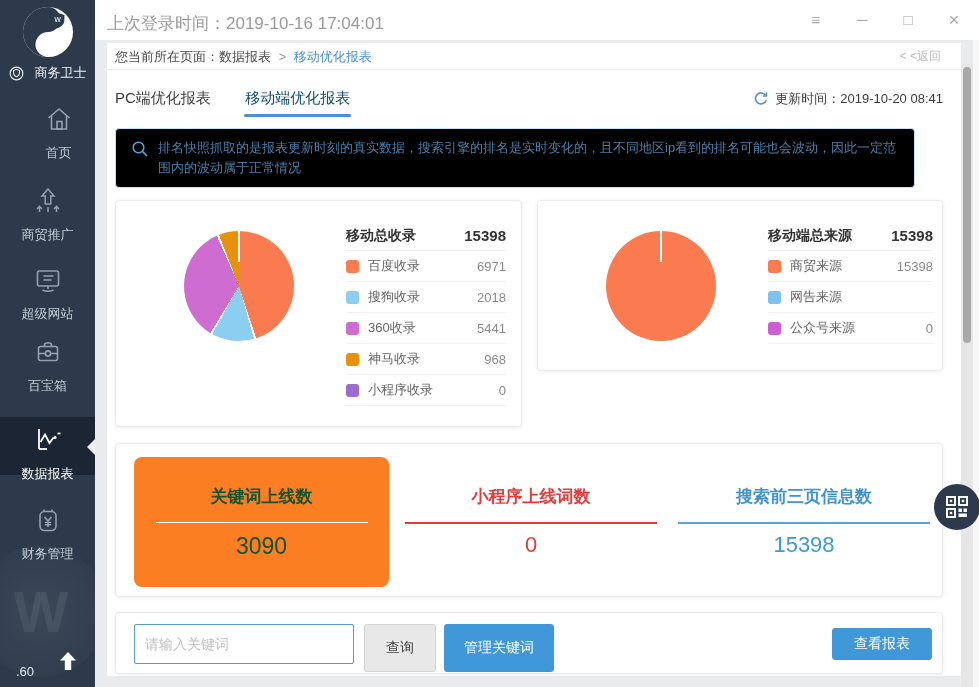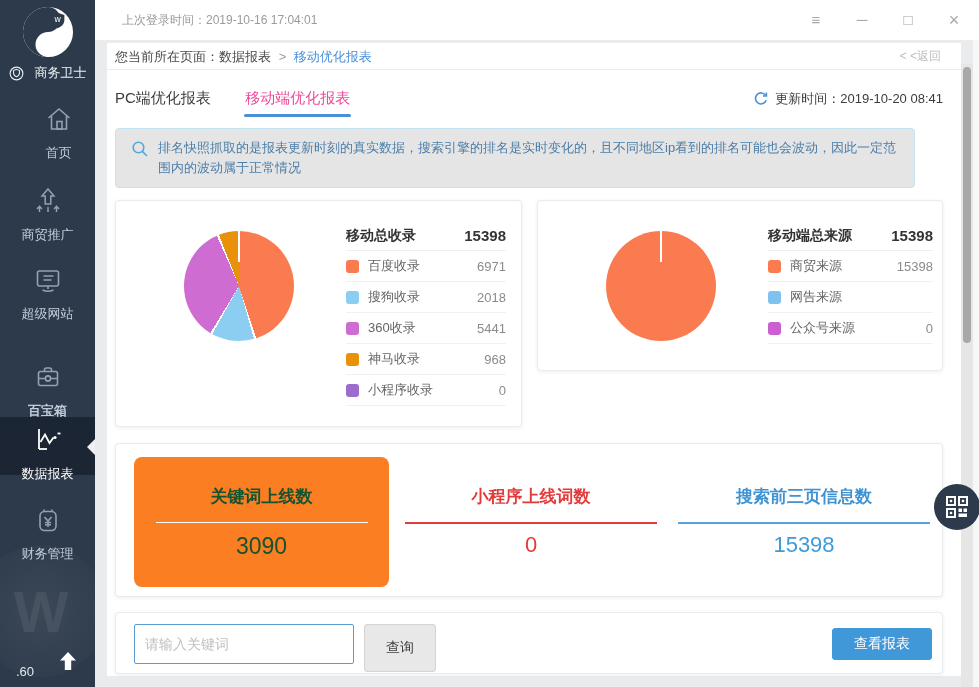--- a/index.html
+++ b/index.html
@@ -2,21 +2,21 @@
 <html><head>
 <meta charset="utf-8">
 <style>
   * { margin:0; padding:0; box-sizing:border-box; }
   html,body { width:979px; height:687px; overflow:hidden; }
   body { font-family:"Liberation Sans","DejaVu Sans",sans-serif; }
   .app { position:relative; width:979px; height:687px; background:#fff; overflow:hidden; }
 
   
   .titlebar { position:absolute; left:95px; top:0; right:0; height:40px; background:#fff; }
-  .login-time { position:absolute; left:27px; top:12px; font-size:12px; color:#9b9b9b; }
+  .login-time { position:absolute; left:12px; top:12px; font-size:17px; color:#9b9b9b; }
   .win-controls { position:absolute; right:14px; top:0; height:40px; display:flex; align-items:center; gap:24px; }
   .win-btn { width:22px; text-align:center; font-size:15px; color:#a3a8ad; cursor:pointer; line-height:40px; }
 
   
   .sidebar { position:absolute; left:0; top:0; width:95px; height:687px; background:#2d3a4b; overflow:hidden; z-index:5; }
   .logo-block { position:absolute; top:6px; left:0; width:95px; text-align:center; }
   .logo-line { margin-top:2px; color:#e8edf3; font-size:13px; display:flex; align-items:center; justify-content:center; gap:11px; }
   .nav-item { position:absolute; left:0; width:95px; text-align:center; cursor:pointer; }
   .nav-item .nav-label { display:block; margin-top:6px; font-size:13px; color:#c3ccd8; }
   .nav-item.active { background:#1b2533; padding-top:8px; height:58px; }
@@ -36,25 +36,25 @@
   .panel { position:absolute; left:12px; top:3px; width:854px; height:633px; background:#fff; }
 
   .breadcrumb-row { position:absolute; left:0; top:0; width:100%; height:27px; line-height:27px;
                     border-bottom:1px solid #ebebeb; font-size:13px; color:#4a4a4a; padding:0 8px; }
   .crumb-sep { color:#9b9b9b; margin:0 4px; }
   .crumb-current { color:#4a90d9; text-decoration:none; cursor:pointer; }
   .back-link { position:absolute; right:20px; top:0; color:#bdbdbd; font-size:12px; text-decoration:none; cursor:pointer; }
 
   .tabs-row { position:absolute; left:8px; right:8px; top:38px; height:42px; }
   .tab { position:relative; display:inline-block; margin-right:30px; margin-top:8px; font-size:15px; color:#3c3c3c; cursor:pointer; }
-  .tab.active { color:#ec4899; }
+  .tab.active { color:#0c4a6e; }
   .tab.active::after { content:""; position:absolute; left:-1px; right:-1px; bottom:-9px; height:3px; background:#4a90d9; border-radius:2px; }
   .update-time { position:absolute; right:10px; top:9px; font-size:13px; color:#3c3c3c; display:flex; align-items:center; gap:6px; }
 
-  .notice { position:absolute; left:8px; top:85px; width:800px; height:60px; background:#e5e5e5; border:1px solid #c3e3f3;
+  .notice { position:absolute; left:8px; top:85px; width:800px; height:60px; background:#000000; border:1px solid #c3e3f3;
             border-radius:4px; padding:9px 16px 9px 42px; font-size:13px; line-height:20px; color:#4c7ea8; }
   .notice .mag { position:absolute; left:15px; top:11px; }
 
   .chart-card { position:absolute; top:157px; background:#fff; border:1px solid #ebebeb; border-radius:4px;
                 box-shadow:0 1px 4px rgba(0,0,0,0.07); }
   .card-left  { left:8px;  width:407px; height:227px; }
   .card-right { left:430px; width:406px; height:171px; }
   .pie { position:absolute; left:68px; top:30px; width:110px; height:110px; border-radius:50%; }
   .legend { position:absolute; left:230px; top:20px; width:160px; }
   .legend-title { display:flex; justify-content:space-between; align-items:center; height:30px;
@@ -152,21 +152,21 @@
     <div class="nav-item" style="top:265px;">
       <svg width="30" height="30" viewBox="0 0 30 30" fill="none" stroke="#93a1b3" stroke-width="1.6">
         <rect x="4.5" y="6" width="21" height="15" rx="2"></rect>
         <path d="M10.5 11 H20.5 M10.5 15 H18.5"></path>
         <path d="M15 21 V24"></path>
         <path d="M9.5 25 Q15 27.5 20.5 25"></path>
       </svg>
       <span class="nav-label">超级网站</span>
     </div>
 
-    <div class="nav-item" style="top:362px;font-weight:bold;">
+    <div class="nav-item" style="top:337px;">
       <svg width="30" height="30" viewBox="0 0 30 30" fill="none" stroke="#93a1b3" stroke-width="1.6">
         <rect x="5.5" y="9.5" width="19" height="14" rx="2"></rect>
         <path d="M11.5 9.5 V8 a2 2 0 0 1 2 -2 h3 a2 2 0 0 1 2 2 v1.5"></path>
         <circle cx="15" cy="16.5" r="2.6"></circle>
         <path d="M5.5 16.5 H12.4 M17.6 16.5 H24.5"></path>
       </svg>
       <span class="nav-label">百宝箱</span>
     </div>
 
     <div class="nav-item active" style="top:417px;">
@@ -303,20 +303,21 @@
         <div class="stat-col stat-blue">
           <div class="stat-label">搜索前三页信息数</div>
           <div class="stat-divider"></div>
           <div class="stat-value">15398</div>
         </div>
       </div>
 
       <div class="search-card">
         <input class="kw-input" type="text" placeholder="请输入关键词" style="">
         <button class="btn btn-query">查询</button>
+        <button class="btn btn-manage">管理关键词</button>
         <button class="btn btn-view">查看报表</button>
       </div>
 
     </div>
   </main>
 
   <div class="right-gutter"></div>
   <div class="scroll-track"></div>
   <div class="scroll-thumb"></div>
   <div class="qr-fab">

